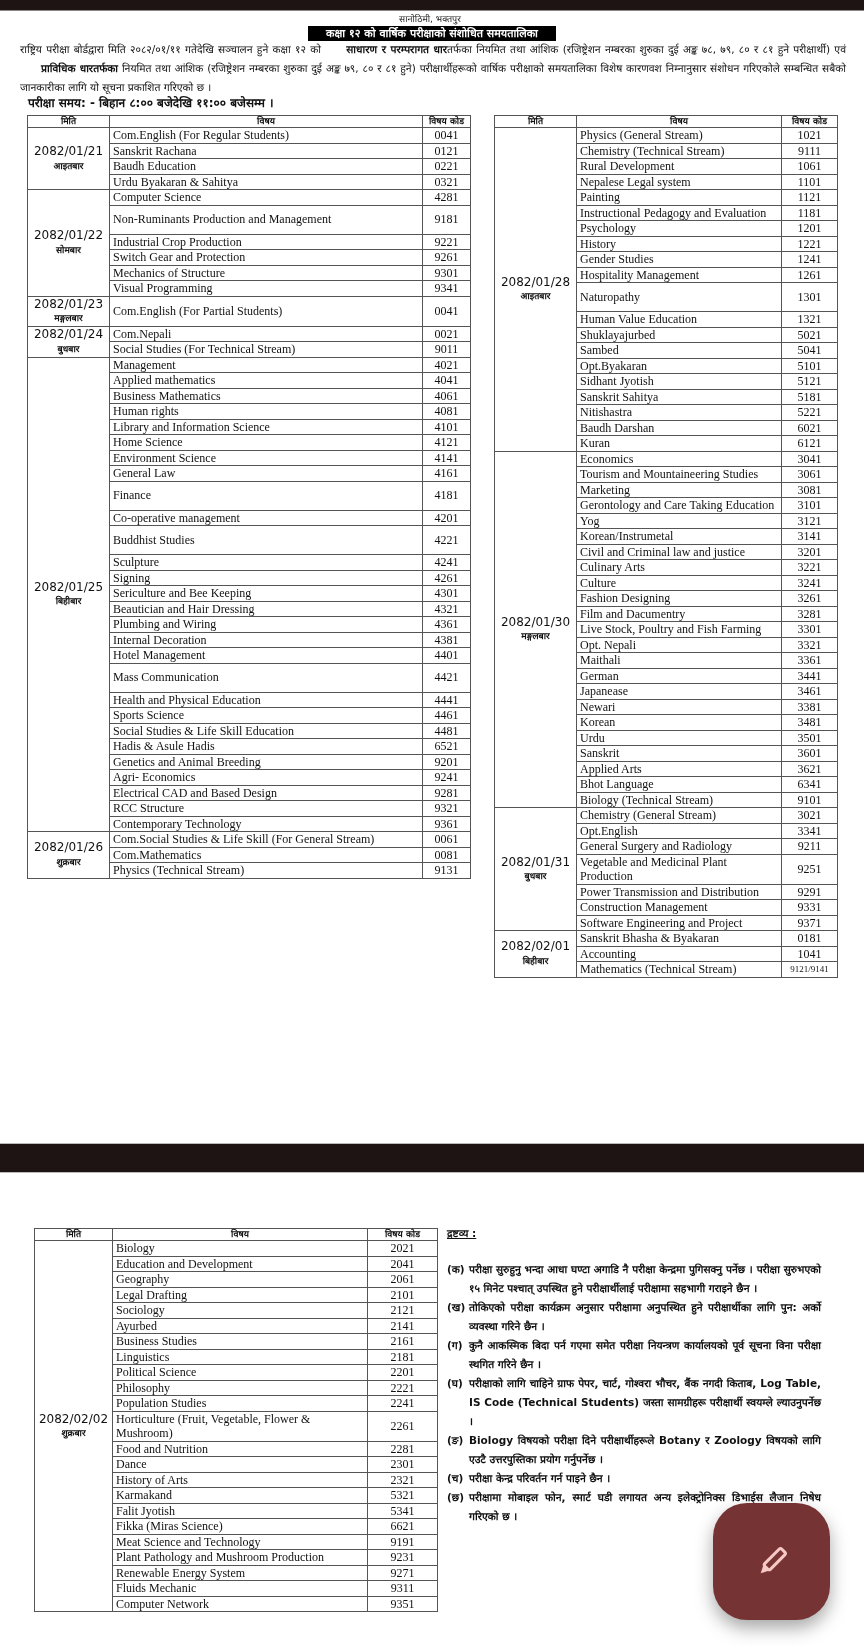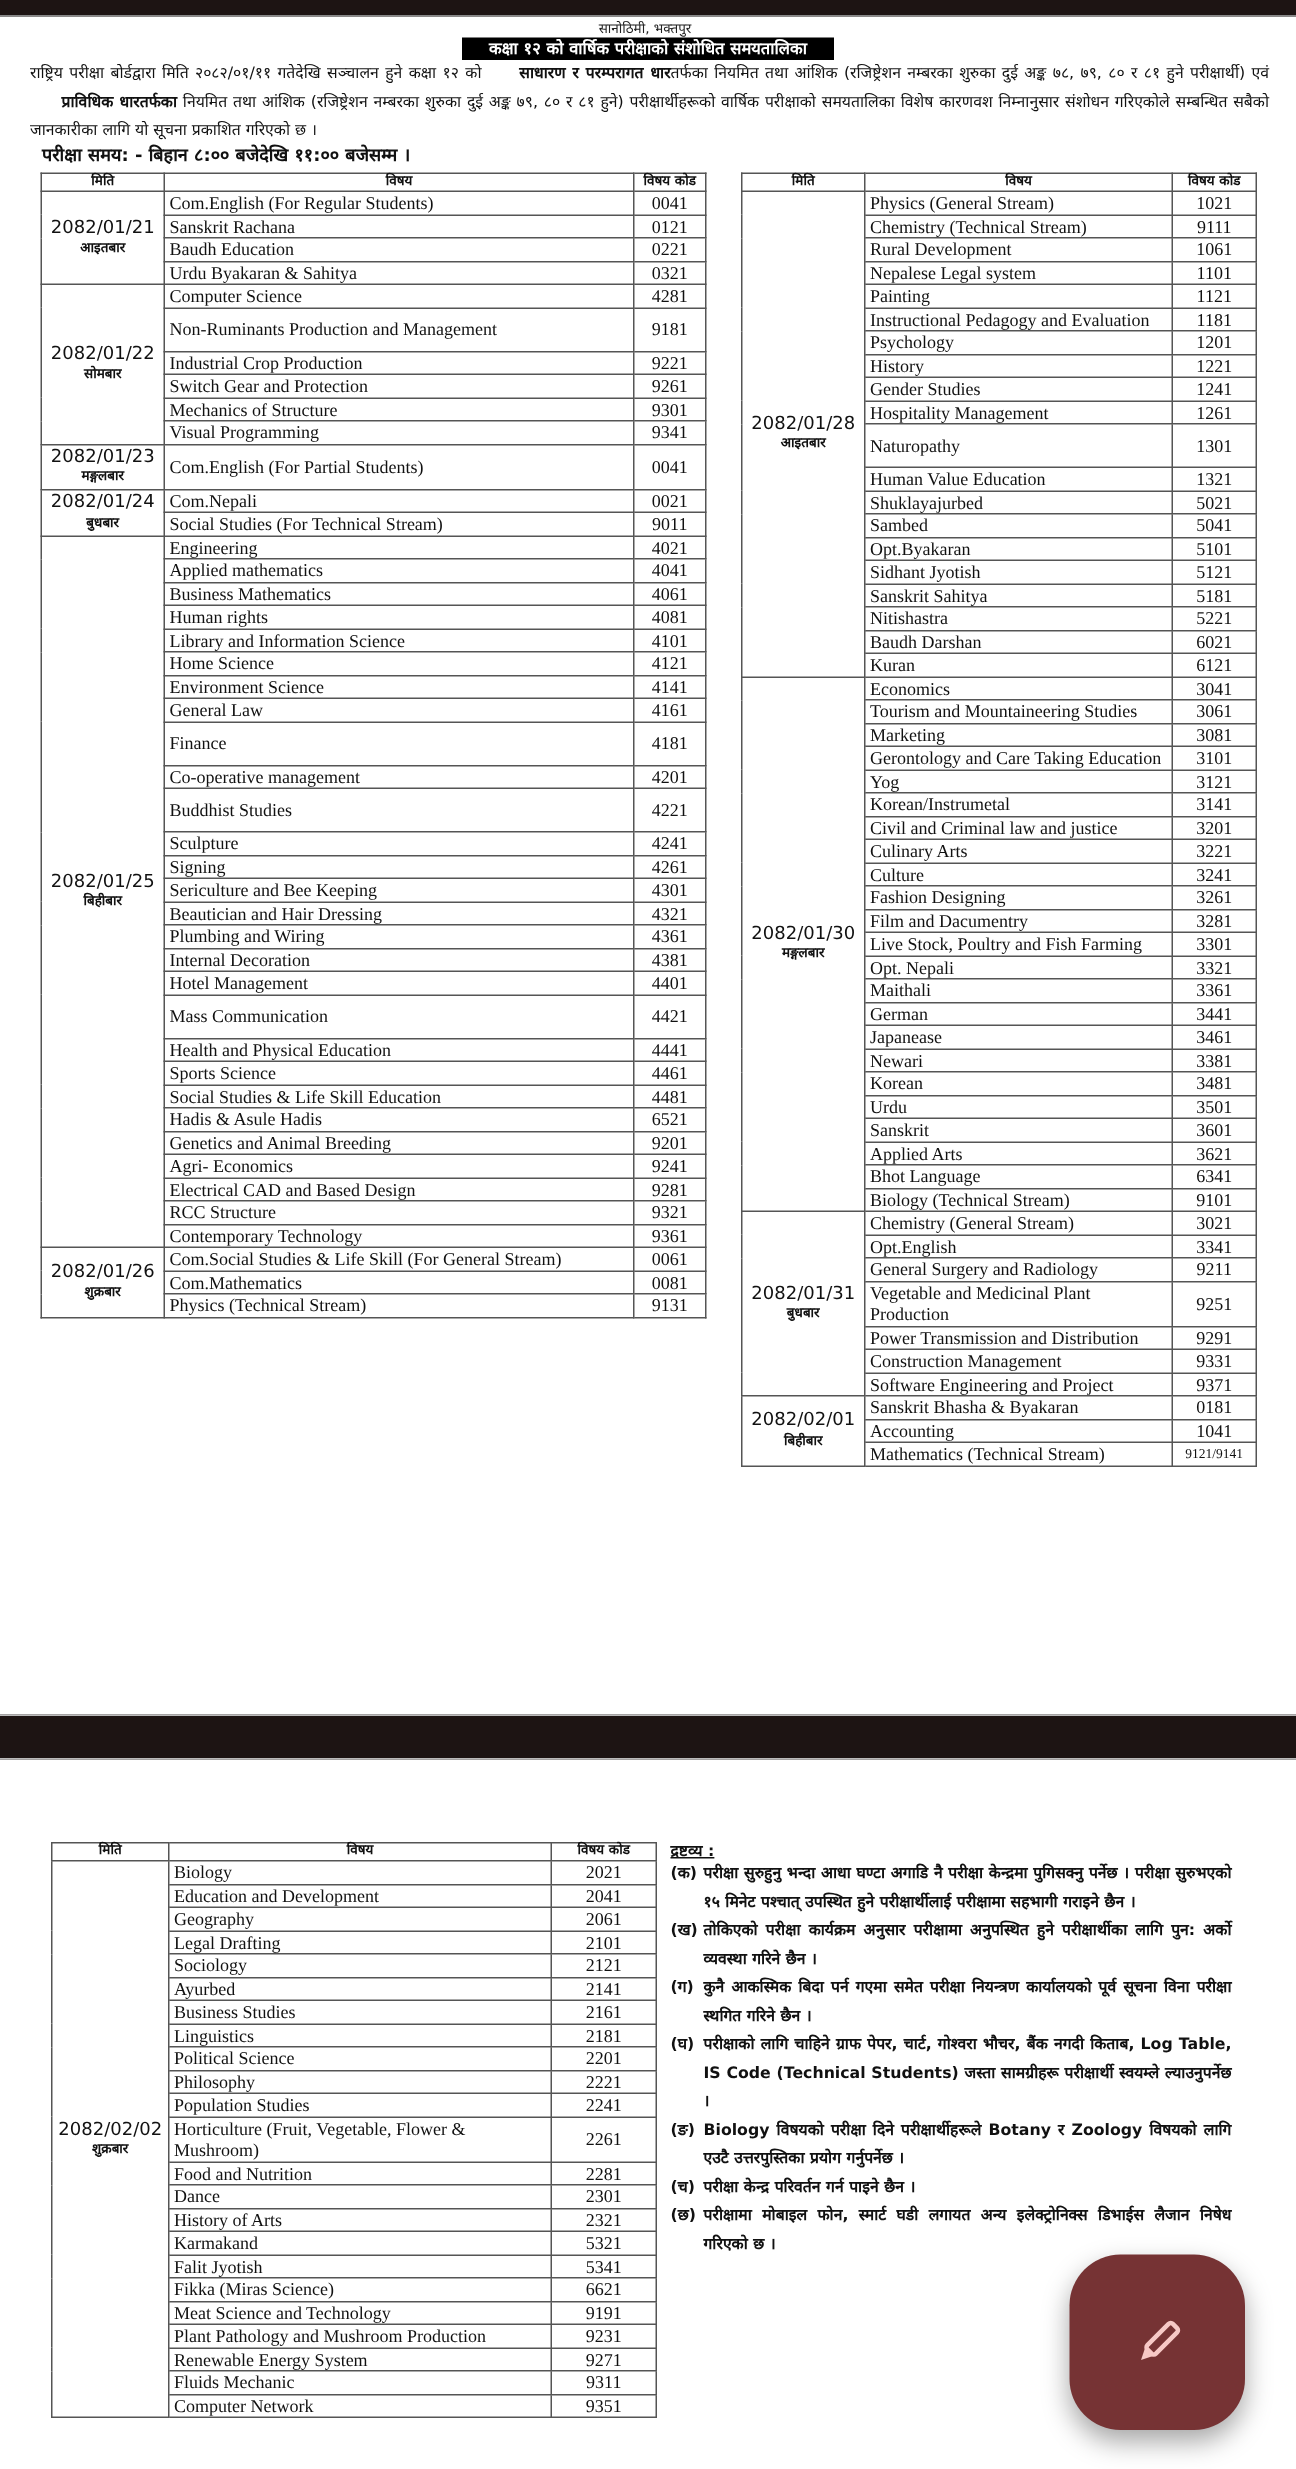--- a/index.html
+++ b/index.html
@@ -28,21 +28,21 @@
   td.small { font-size: 9px; }
 
   #t1 { left: 27px; top: 115px; width: 444px; }
   #t1 col.c1 { width: 82px; } #t1 col.c3 { width: 48px; }
   #t2 { left: 494px; top: 115px; width: 344px; }
   #t2 col.c1 { width: 82px; } #t2 col.c3 { width: 56px; }
   #t3 { left: 34px; top: 1228px; width: 404px; }
   #t3 col.c1 { width: 78px; } #t3 col.c3 { width: 70px; }
 
   .notes { position: absolute; top: 1226px; left: 447px; width: 374px; font-family: "DejaVu Sans", sans-serif; font-size: 10.5px; }
-  .notes .nh { font-weight: bold; text-decoration: underline; font-size: 10.5px; margin-bottom: 0; }
+  .notes .nh { font-weight: bold; text-decoration: underline; font-size: 10.5px; margin-bottom: 20px; }
   .notes .ni { display: flex; line-height: 19px; font-weight: bold; text-align: justify; }
   .notes .ni .mk { flex: 0 0 22px; }
   .notes .ni .tx { flex: 1; }
 
   .fab { position: absolute; left: 713px; top: 1503px; width: 117px; height: 117px; border-radius: 34px; background: #763334; box-shadow: 0 8px 18px rgba(0,0,0,0.35); display: flex; align-items: center; justify-content: center; cursor: pointer; }
 </style>
 </head>
 <body>
 
 <div class="topbar"></div>
@@ -119,21 +119,21 @@
         <td class="date" rowspan="2"><span>2082/01/24</span><span class="day">बुधबार</span></td>
         <td class="subj">Com.Nepali</td>
         <td class="code">0021</td>
       </tr>
       <tr>
         <td class="subj">Social Studies (For Technical Stream)</td>
         <td class="code">9011</td>
       </tr>
       <tr>
         <td class="date" rowspan="28"><span>2082/01/25</span><span class="day">बिहीबार</span></td>
-        <td class="subj">Engineering</td>
+        <td class="subj">Management</td>
         <td class="code">4021</td>
       </tr>
       <tr>
         <td class="subj">Applied mathematics</td>
         <td class="code">4041</td>
       </tr>
       <tr>
         <td class="subj">Business Mathematics</td>
         <td class="code">4061</td>
       </tr>

